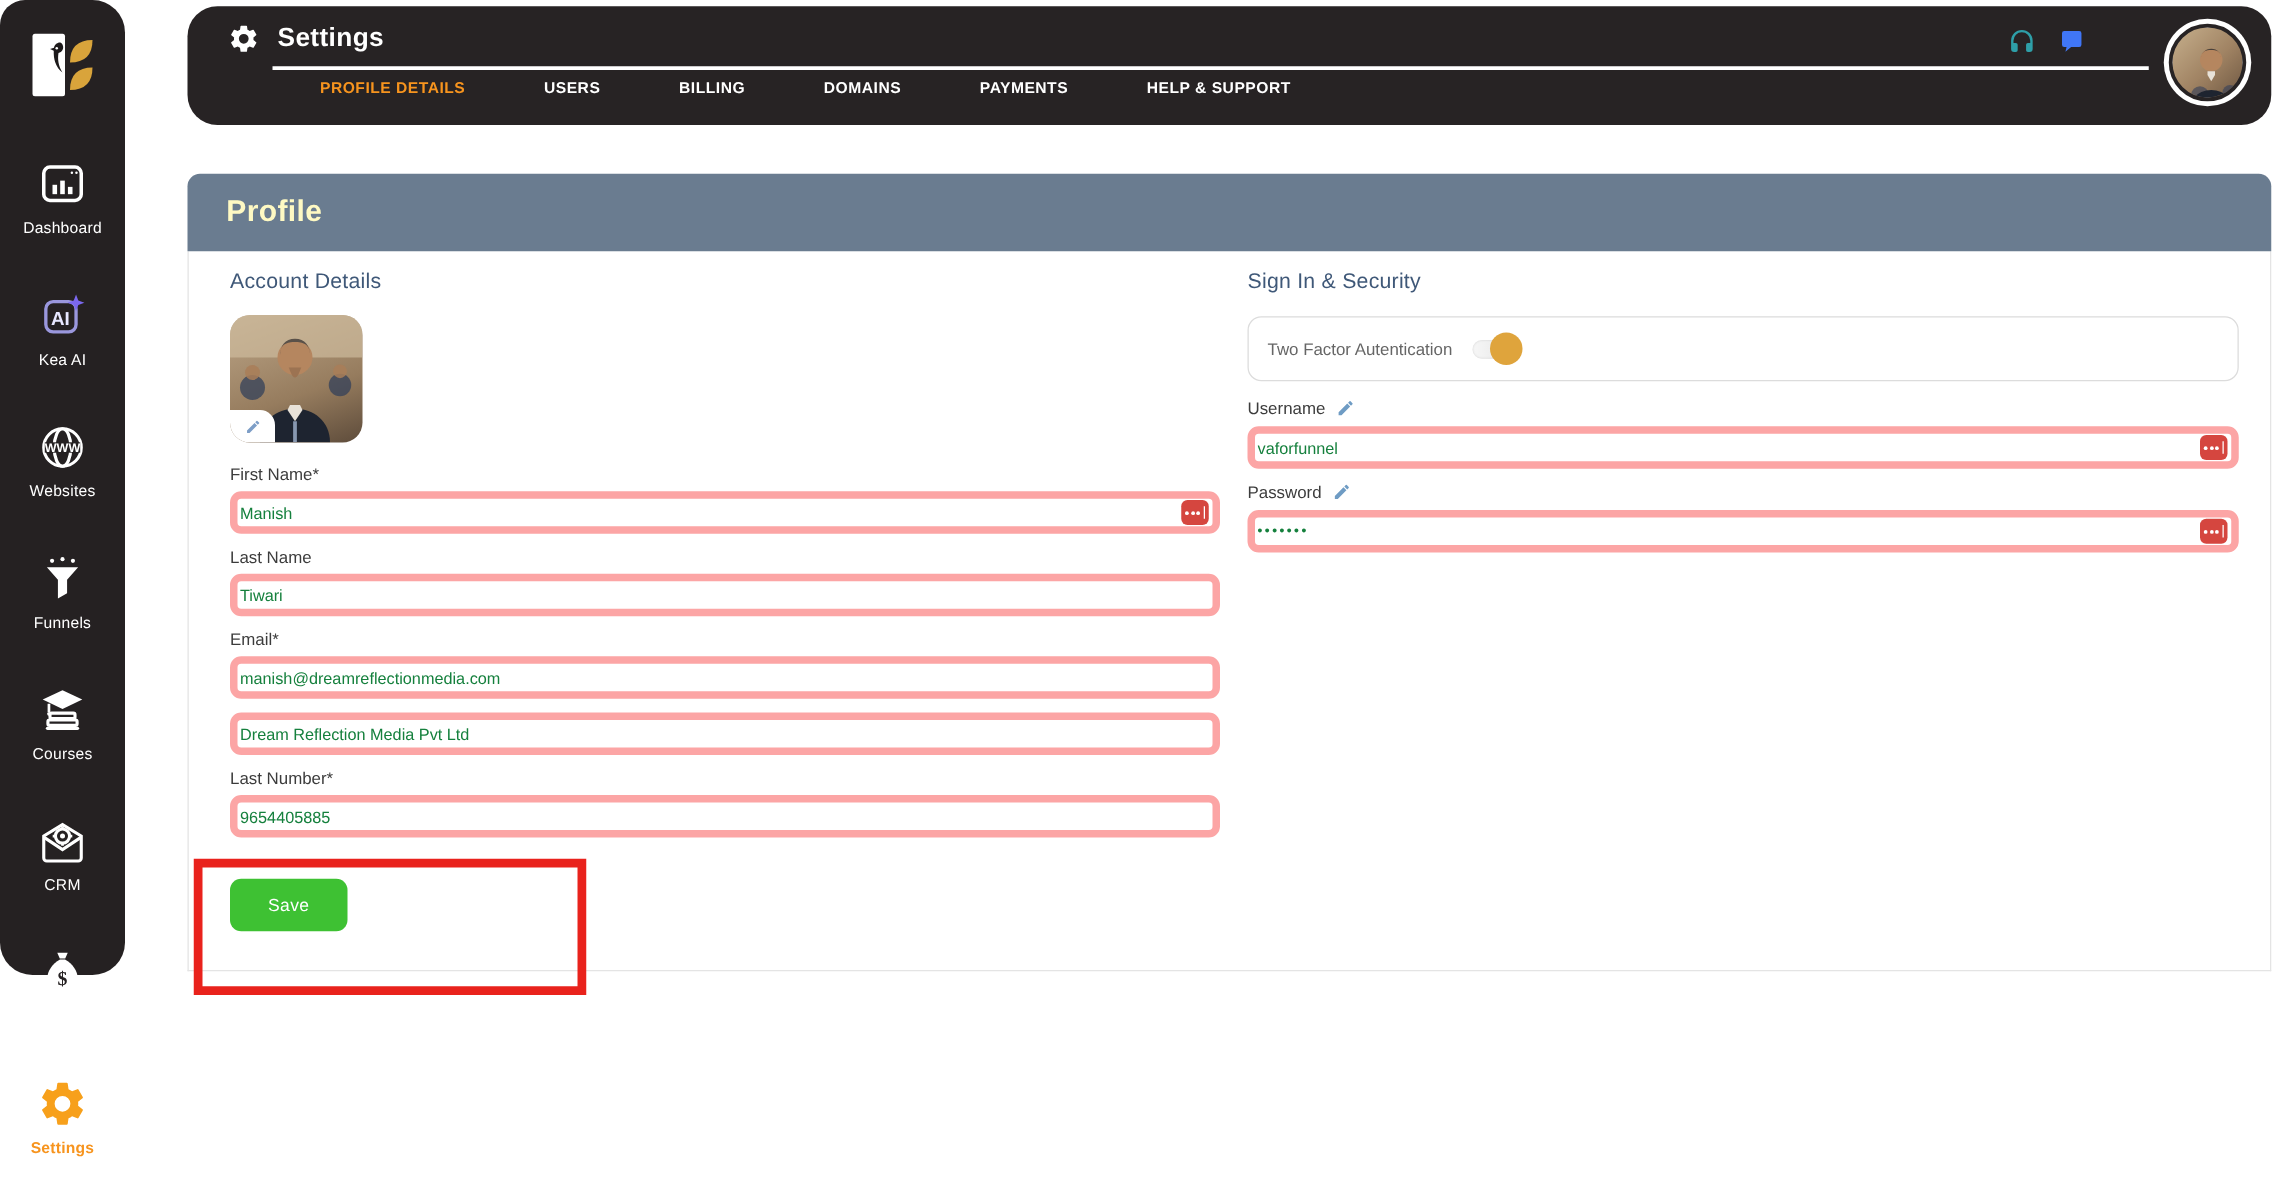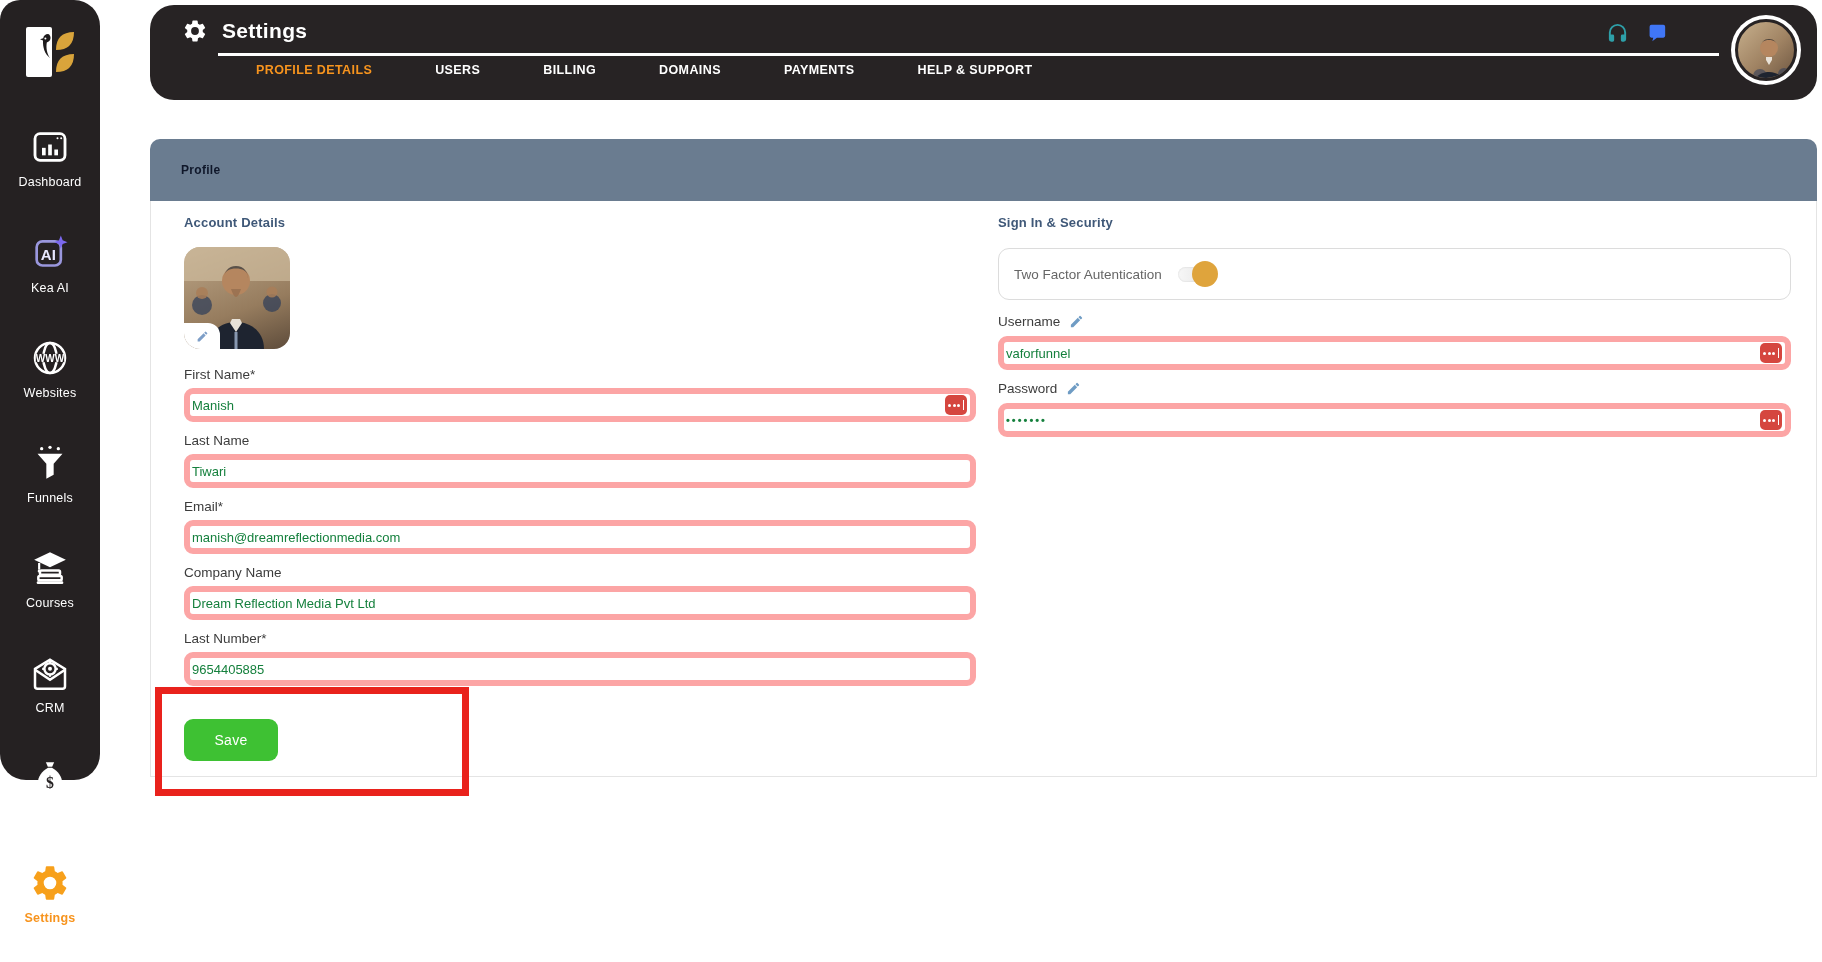--- a/index.html
+++ b/index.html
@@ -28,24 +28,24 @@
   .hdr-icons { position:absolute; right:150px; top:17px; display:flex; gap:16px; align-items:center; }
   .avatar-ring { position:absolute; right:16px; top:10px; width:70px; height:70px; border-radius:50%;
     background:#ffffff; display:flex; align-items:center; justify-content:center; cursor:pointer; }
   .avatar-inner { width:62px; height:62px; border-radius:50%; border:3px solid #272324; overflow:hidden;
     background:linear-gradient(135deg,#c7b08d 0%,#a08363 55%,#6e5742 100%); position:relative; }
   .avatar-inner svg { position:absolute; left:0; top:4px; }
 
   
   .profile-bar { position:absolute; left:150px; top:139px; width:1667px; height:62px;
     background:#6A7C90; border-radius:10px 10px 0 0; display:flex; align-items:center; z-index:3; }
-  .profile-bar-title { color:#0f172a; font-size:12px; font-weight:700; margin-left:31px; letter-spacing:.3px; }
+  .profile-bar-title { color:#fef9c3; font-size:24px; font-weight:700; margin-left:31px; letter-spacing:.3px; }
   .card { position:absolute; left:150px; top:201px; width:1667px; height:576px; background:#ffffff;
     border:1px solid #e4e4e4; border-top:none; z-index:2; }
-  .section-title { color:#3F5878; font-size:13px; font-weight:700; letter-spacing:.2px; }
+  .section-title { color:#3F5878; font-size:17px; font-weight:400; letter-spacing:.2px; }
   .col-left  { position:absolute; left:33px;  top:14px; width:792px; }
   .col-right { position:absolute; left:847px; top:14px; width:793px; }
 
   .photo-wrap { position:relative; width:106px; height:102px; margin-top:17px; border-radius:16px;
     overflow:hidden; background:linear-gradient(160deg,#bda688 0%,#967c5e 60%,#5e4c3b 100%); cursor:pointer; }
   .photo-edit-badge { position:absolute; left:0; bottom:0; width:36px; height:26px; background:#ffffff;
     border-radius:0 12px 0 12px; display:flex; align-items:center; justify-content:center; }
 
   .fields { margin-top:18px; }
   .field-label { color:#3C3C3C; font-size:13.5px; margin-bottom:6px; display:flex; align-items:center; gap:8px; }
@@ -283,21 +283,20 @@
       <div class="field-label">Last Name</div>
       <div class="text-input-wrap">
         <input class="text-input" value="Tiwari" style="">
       </div>
 
       <div class="field-label">Email*</div>
       <div class="text-input-wrap">
         <input class="text-input" value="manish@dreamreflectionmedia.com" style="">
       </div>
 
-      <div class="field-label">Company Name</div>
       <div class="text-input-wrap">
         <input class="text-input" value="Dream Reflection Media Pvt Ltd" style="">
       </div>
 
       <div class="field-label">Last Number*</div>
       <div class="text-input-wrap">
         <input class="text-input" value="9654405885" style="">
       </div>
     </div>
 

